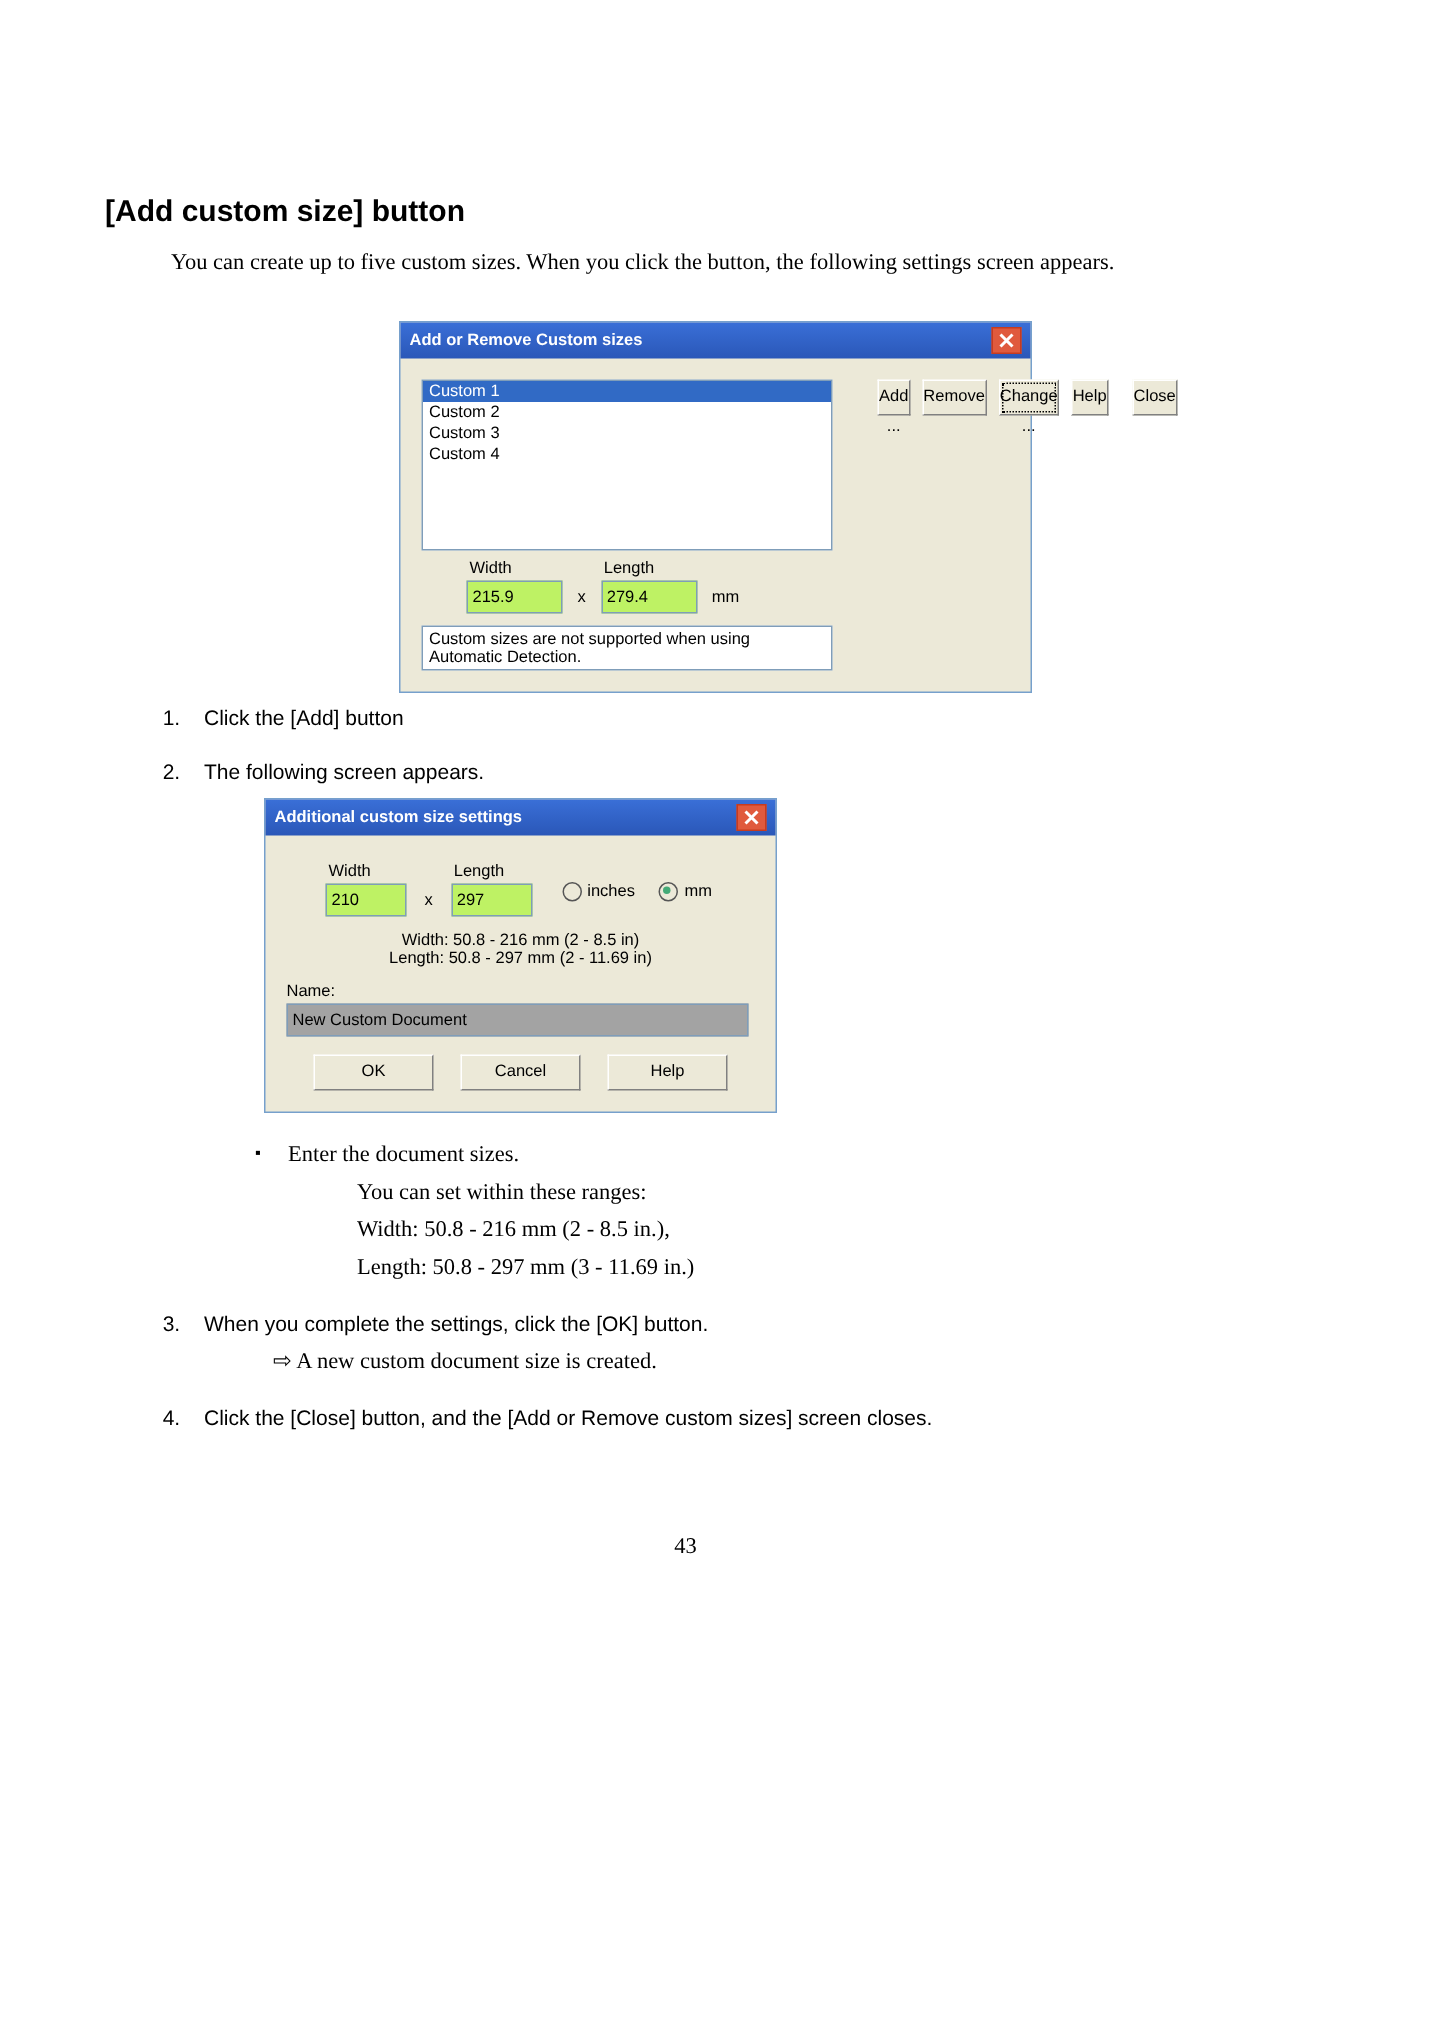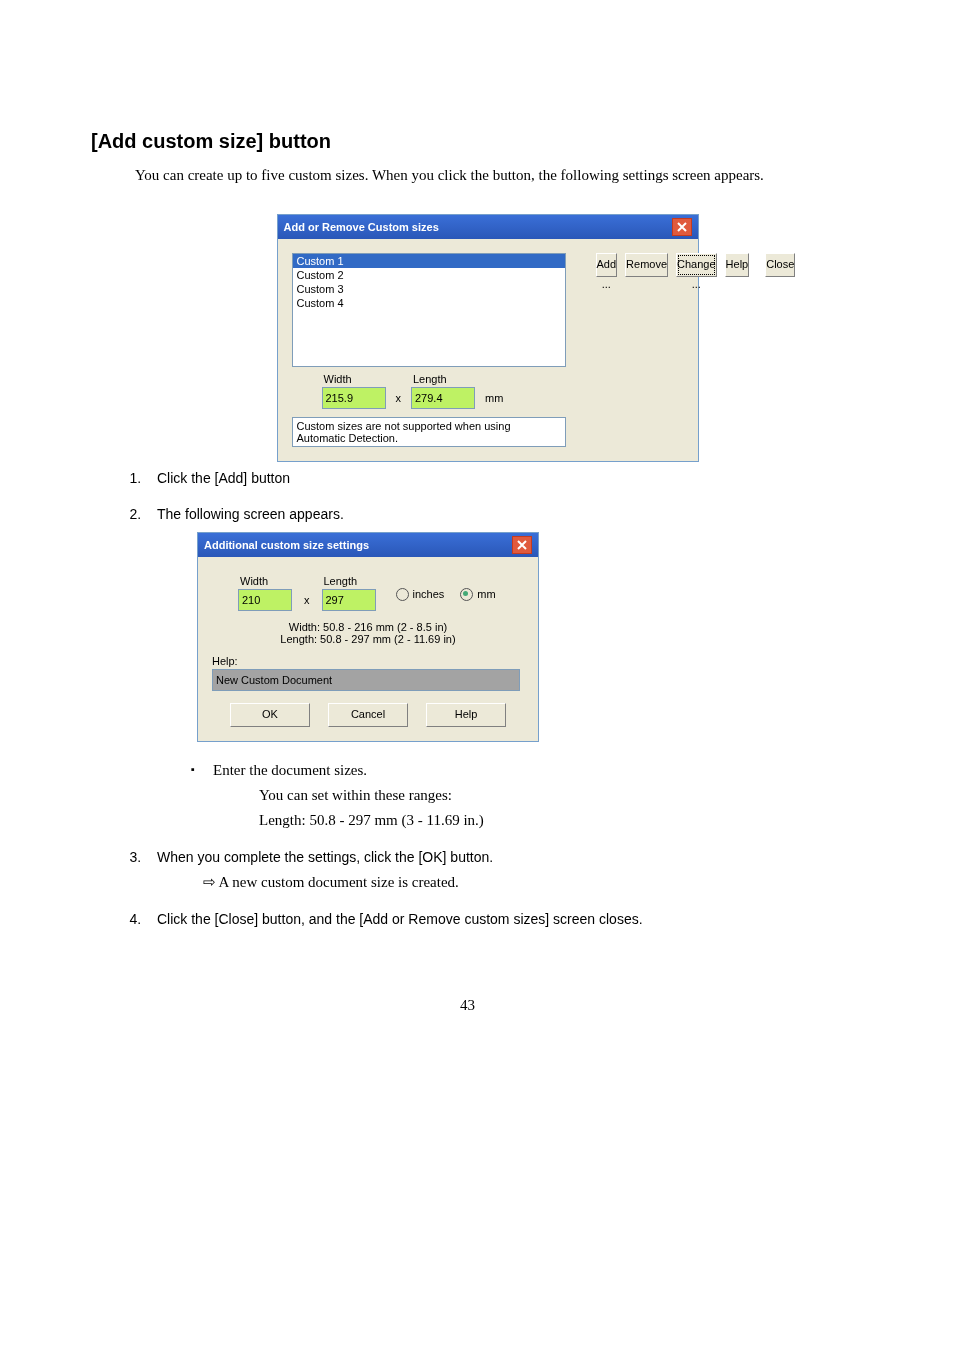--- a/index.html
+++ b/index.html
@@ -1,17 +1,17 @@
 <!DOCTYPE html>
 <html><head>
 <meta charset="utf-8">
 <style>
   html,body{margin:0;padding:0;background:#fff;color:#000;
     font-family:"Times New Roman",Times,serif;font-size:16px}
-  .page{width:954px;margin:0 auto;padding:130px 110px 60px 91px;box-sizing:border-box}
+  .page{width:954px;margin:0 auto;padding:130px 110px 60px 70px;box-sizing:border-box}
   .h{font-family:Arial,Helvetica,sans-serif;font-weight:bold;font-size:20px;margin:0 0 14px 0}
   .sub{font-family:Arial,Helvetica,sans-serif;font-weight:bold;font-size:14px;margin:24px 0 12px 0}
   .intro{font-size:15px;margin:0 0 30px 44px}
   .center{display:flex;justify-content:center}
   
   .dlg{background:#ece9d8;border:1px solid #76a0cc;font-family:Tahoma,Arial,sans-serif;
     font-size:11px;color:#000}
   .dlg-title{background:linear-gradient(#3a6fd7,#2a57b8);color:#fff;font-weight:bold;
     padding:3px 6px;display:flex;align-items:center;justify-content:space-between}
   .close-x{width:18px;height:16px;background:#e05a3d;border:1px solid #c63b1f;
@@ -148,34 +148,35 @@
               <div class="rad">
                 <span class="radio-dot on"></span>
                 <span>mm</span>
               </div>
             </div>
           </div>
           <div class="rangebox">
             <div>Width: 50.8 - 216 mm  (2 - 8.5 in)</div>
             <div>Length: 50.8 - 297 mm  (2 - 11.69 in)</div>
           </div>
-          <div>Help:</div>
+          <div>Name:</div>
           <input class="nameinp" value="New Custom Document" style="">
           <div class="btnrow">
             <div class="btn">OK</div>
             <div class="btn">Cancel</div>
             <div class="btn">Help</div>
           </div>
         </div>
       </div>
 
       <ul class="bul">
         <li>
           <span>Enter the document sizes.</span>
           <div class="ind">You can set within these ranges:</div>
+          <div class="ind">Width: 50.8 - 216 mm (2 - 8.5 in.),</div>
           <div class="ind">Length: 50.8 - 297 mm (3 - 11.69 in.)</div>
         </li>
       </ul>
     </li>
 
     <li>
       <span>When you complete the settings, click the [OK] button.</span>
       <div class="arrow" style="font-family:'Times New Roman',serif;font-size:15px">A new custom document size is created.</div>
     </li>
 

